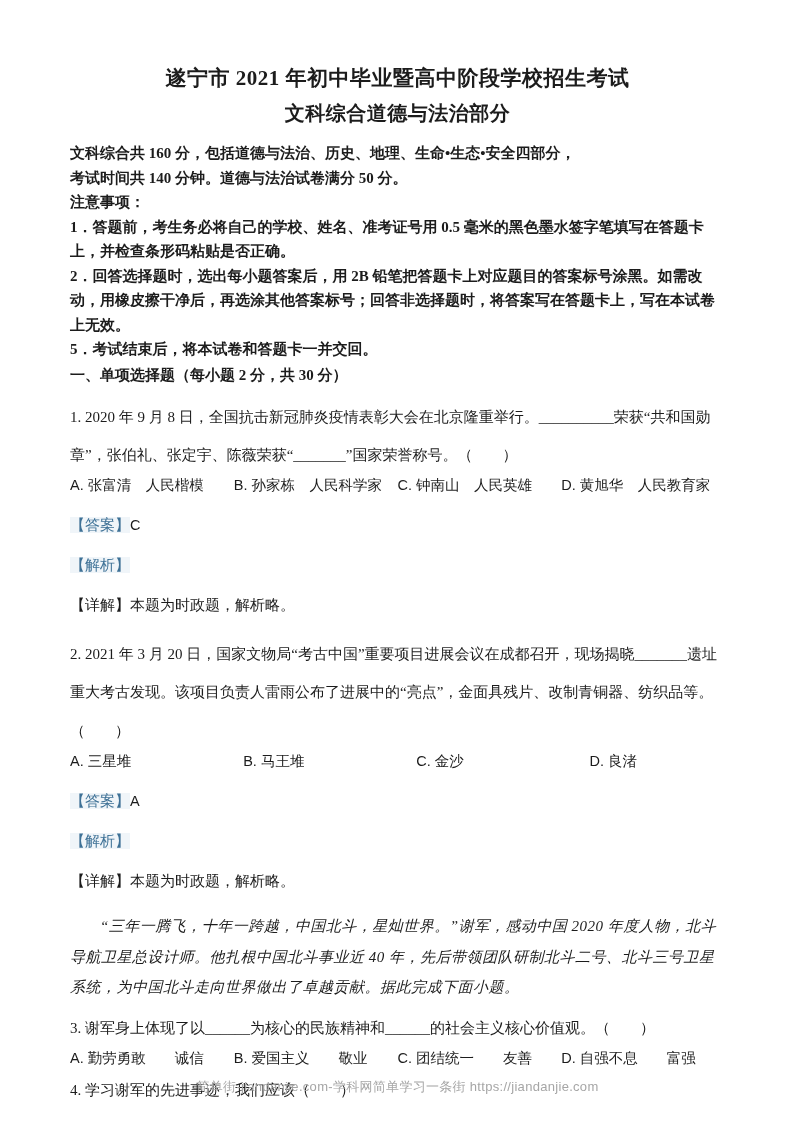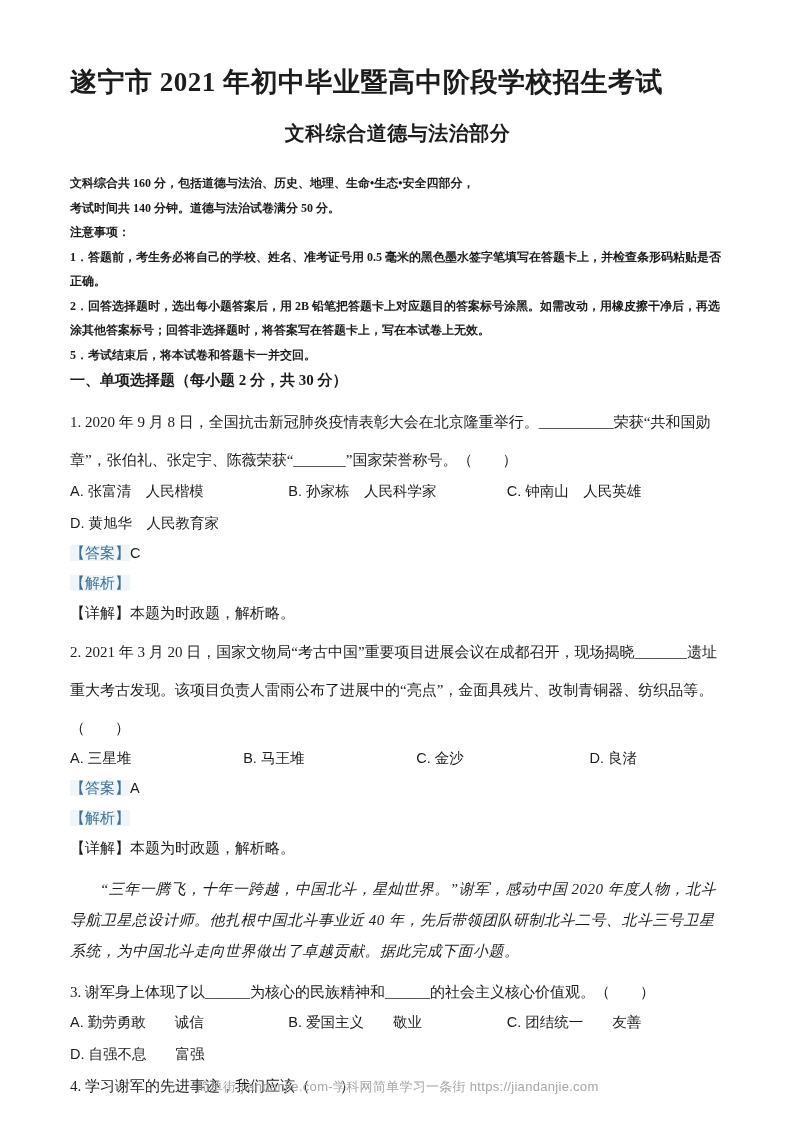--- a/index.html
+++ b/index.html
@@ -15,66 +15,66 @@
     height: 1122px;
     position: relative;
     font-family: "Liberation Serif", "DejaVu Serif", serif;
     color: var(--ink);
     overflow: hidden;
   }
   .page {
     padding: 64px 68px 0 70px;
   }
   .doc-title {
-    text-align: left;
-    font-size: 27px;
+    text-align: center;
+    font-size: 21px;
     font-weight: bold;
     letter-spacing: 0.5px;
-    margin-bottom: 20px;
+    margin-bottom: 8px;
   }
   .doc-subtitle {
     text-align: center;
     font-size: 20px;
     font-weight: bold;
     letter-spacing: 0.5px;
-    margin-bottom: 24px;
+    margin-bottom: 14px;
   }
   .notice {
-    font-size: 12px;
+    font-size: 15px;
     font-weight: bold;
     line-height: 24.5px;
   }
   .notice p { margin: 0; }
   .section-heading {
     font-size: 15px;
     font-weight: bold;
     line-height: 25px;
     margin: 1px 0 10px;
   }
   .qa { font-size: 15px; }
   .stem {
     line-height: 2.55;
     margin: 0 0 2px;
   }
   .options-2col {
     display: grid;
-    grid-template-columns: 1fr 1fr 1fr;
+    grid-template-columns: 1fr 1fr 1fr 1fr;
     row-gap: 13px;
     margin: 2px 0 6px;
     line-height: 19px;
   }
   .options-4col {
     display: grid;
     grid-template-columns: 1.15fr 1.15fr 1.15fr 0.9fr;
     margin: 2px 0 6px;
     line-height: 19px;
   }
   .option { white-space: nowrap; }
   .ans-row {
-    margin: 10px 0;
+    margin: 20px 0;
     line-height: 20px;
   }
   .marker {
     color: var(--marker-blue);
     background: var(--marker-bg);
   }
   .marker-plain { color: var(--ink); }
   .ans-letter { font-family: "Liberation Sans", "DejaVu Sans", sans-serif; font-size: 14.5px; }
   .passage {
     font-style: italic;

